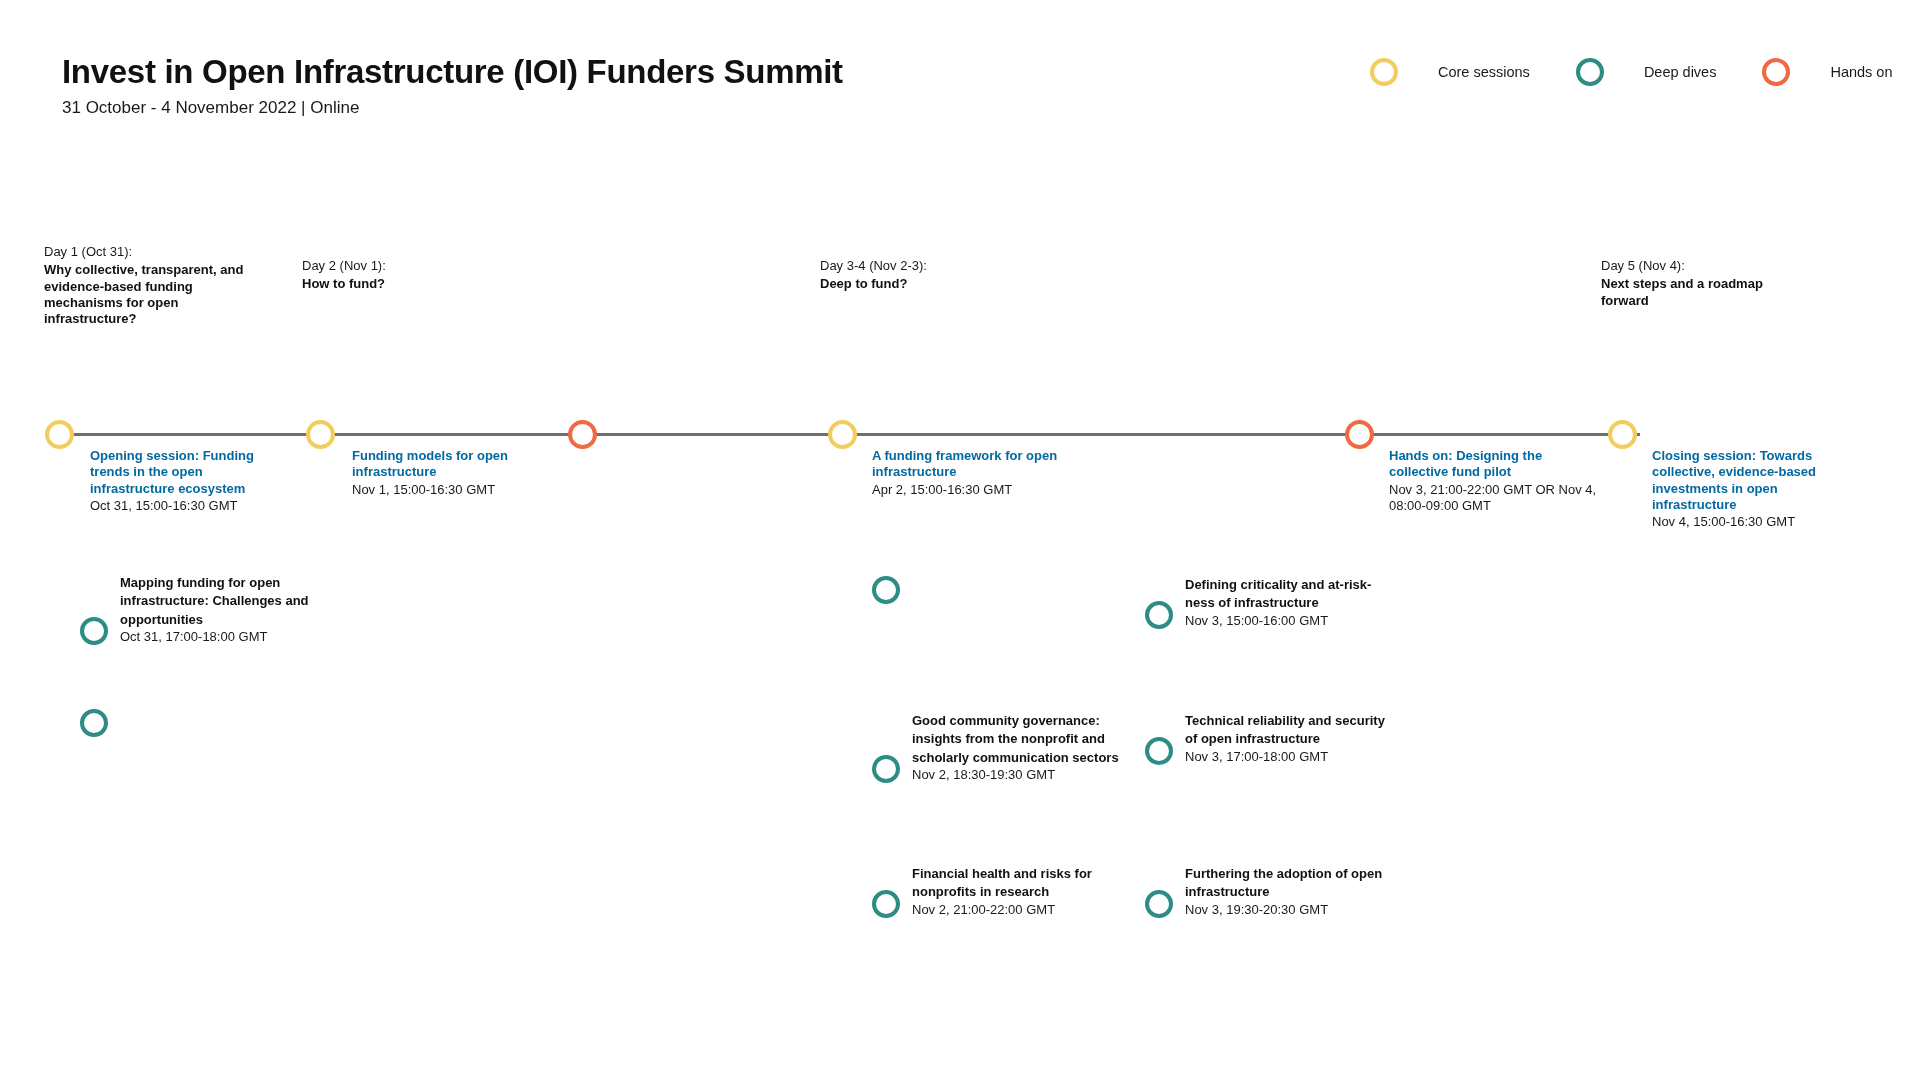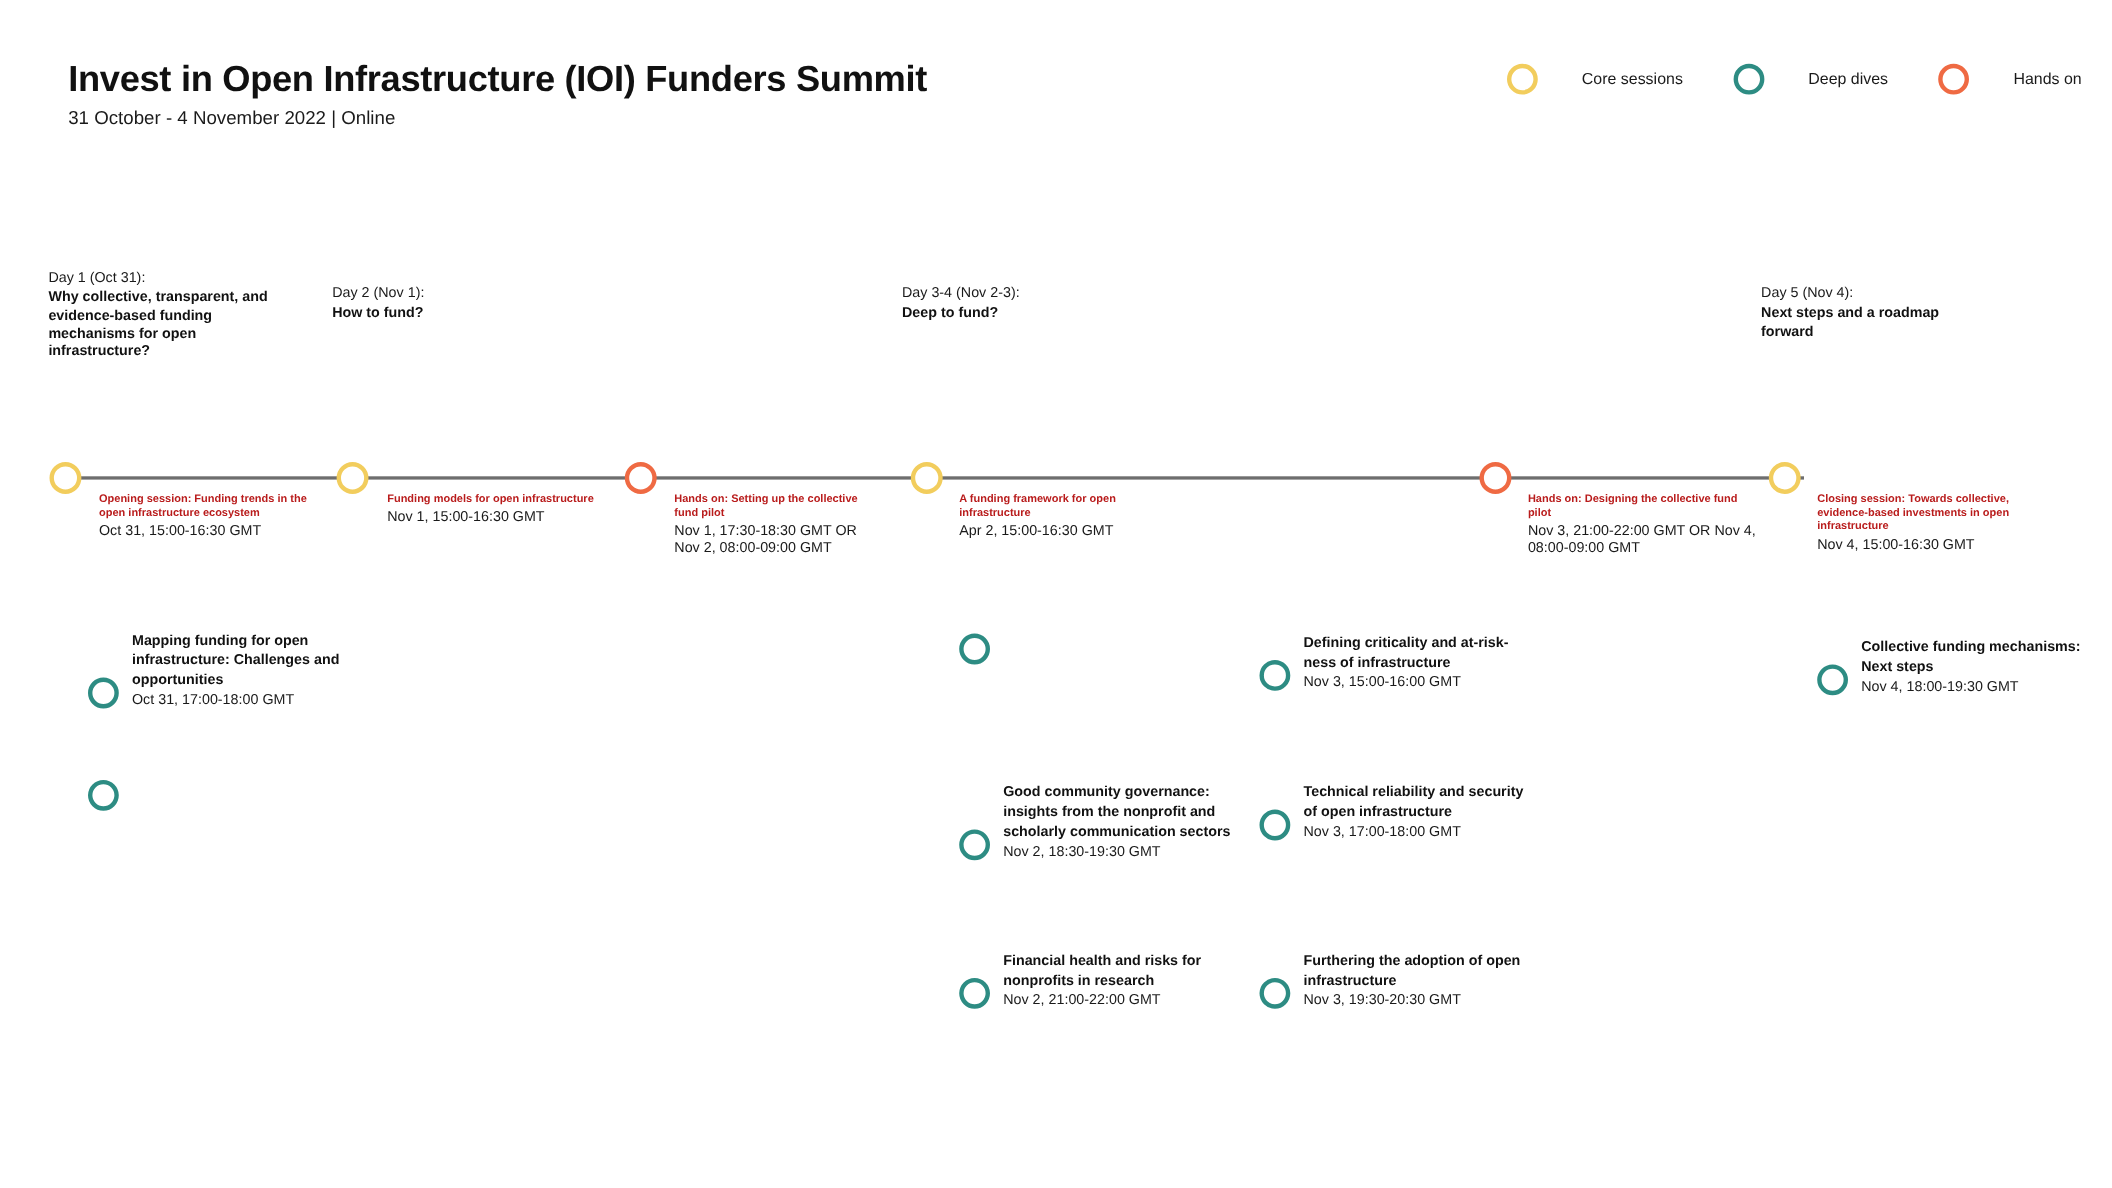--- a/index.html
+++ b/index.html
@@ -39,21 +39,21 @@
     position:absolute; left:60px; top:433px; width:1580px; height:3px;
     background:#6e6e6e;
   }
   .node {
     position:absolute; width:29px; height:29px; border-radius:50%;
     border:4.5px solid #000; background:#ffffff;
   }
 
   
   .entry { position:absolute; }
-  .entry-title { font-size:10px; font-weight:bold; color:#b91c1c; line-height:1.25; }
+  .entry-title { font-size:13px; font-weight:bold; color:#0369a1; line-height:1.25; }
   .entry-time { font-size:13px; font-weight:400; color:#1a1a1a; line-height:1.25; margin-top:1px; }
 
   
   .dive { position:absolute; display:flex; align-items:flex-end; gap:12px; }
   .dive-ring {
     width:28px; height:28px; border-radius:50%;
     border:4.5px solid #2d8c83; background:#ffffff; flex:none; margin-top:1px;
   }
   .dive-text { }
   .dive-title { font-size:13px; font-weight:bold; color:#111; line-height:1.25; }
@@ -109,24 +109,20 @@
   <div class="node" style="left:1608px; top:420px; border-color:#f2cd5d;"></div>
 
   <div class="entry" style="left:90px; top:448px; width:195px;">
     <div class="entry-title">Opening session: Funding trends in the open infrastructure ecosystem</div>
     <div class="entry-time">Oct 31, 15:00-16:30 GMT</div>
   </div>
   <div class="entry" style="left:352px; top:448px; width:190px;">
     <div class="entry-title">Funding models for open infrastructure</div>
     <div class="entry-time">Nov 1, 15:00-16:30 GMT</div>
   </div>
-  <div class="entry" style="left:613px; top:448px; width:190px;">
-    <div class="entry-title">Hands on: Setting up the collective fund pilot</div>
-    <div class="entry-time">Nov 1, 17:30-18:30 GMT OR Nov 2, 08:00-09:00 GMT</div>
-  </div>
   <div class="entry" style="left:872px; top:448px; width:195px;">
     <div class="entry-title">A funding framework for open infrastructure</div>
     <div class="entry-time">Apr 2, 15:00-16:30 GMT</div>
   </div>
   <div class="entry" style="left:1389px; top:448px; width:210px;">
     <div class="entry-title">Hands on: Designing the collective fund pilot</div>
     <div class="entry-time">Nov 3, 21:00-22:00 GMT OR Nov 4, 08:00-09:00 GMT</div>
   </div>
   <div class="entry" style="left:1652px; top:448px; width:200px;">
     <div class="entry-title">Closing session: Towards collective, evidence-based investments in open infrastructure</div>
@@ -177,21 +173,14 @@
     </span>
   </div>
   <div class="dive" style="left:1145px; top:864px; width:250px;">
     <span class="dive-ring"></span>
     <span class="dive-text">
       <span class="dive-title">Furthering the adoption of open infrastructure</span>
       <span class="dive-time" style="display:block">Nov 3, 19:30-20:30 GMT</span>
     </span>
   </div>
 
-  <div class="dive" style="left:1652px; top:579px; width:250px;">
-    <span class="dive-ring"></span>
-    <span class="dive-text">
-      <span class="dive-title">Collective funding mechanisms: Next steps</span>
-      <span class="dive-time" style="display:block">Nov 4, 18:00-19:30 GMT</span>
-    </span>
-  </div>
 
 </div>
 
 </body></html>

